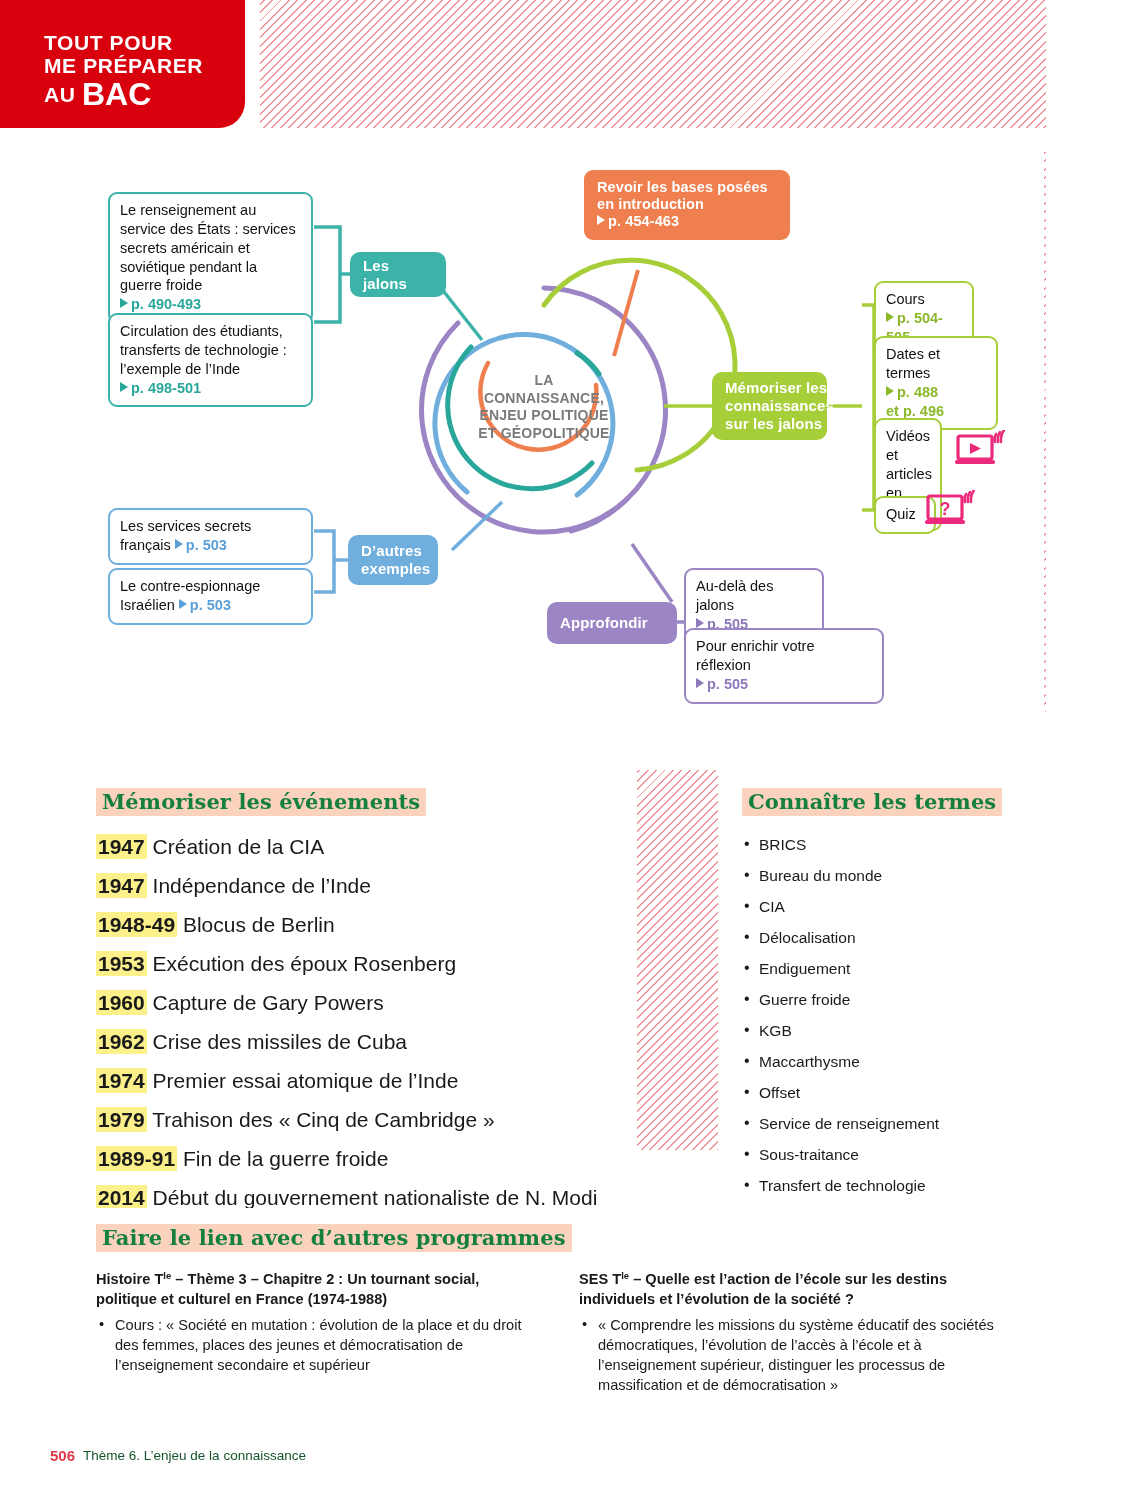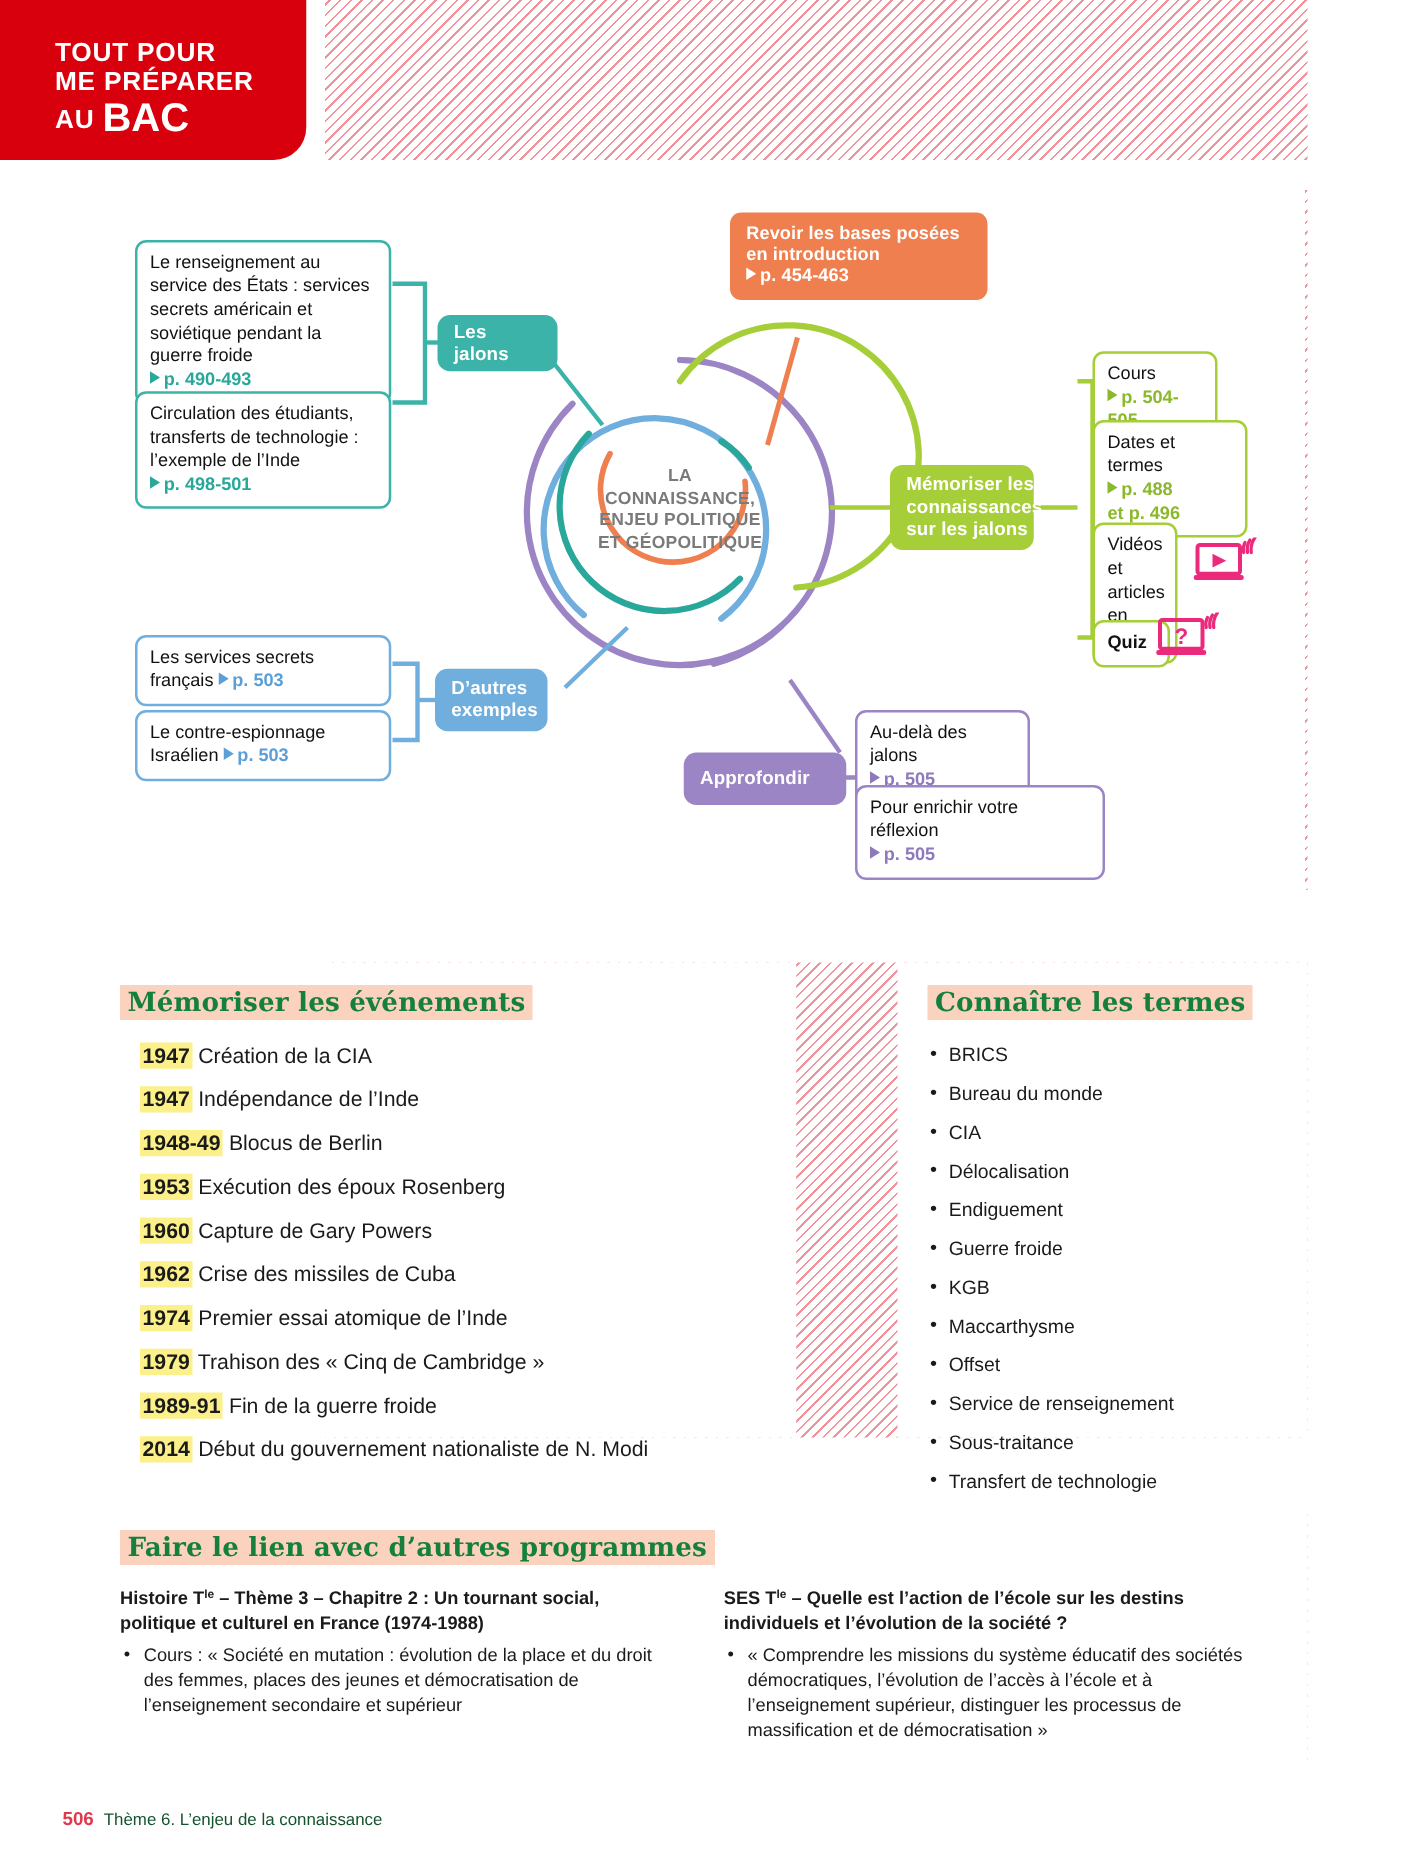--- a/index.html
+++ b/index.html
@@ -73,21 +73,21 @@
 
   
   .dev{position:absolute;}
   
   .sec{position:absolute;background:#fff;box-sizing:border-box;}
   .sec-title{
     display:inline-block;background:#fbd2bd;
     font-family:"DejaVu Serif", serif;font-weight:700;font-size:21px;
     padding:1px 6px 2px 6px;color:#15803d;letter-spacing:.1px;
   }
-  .evt{font-size:17px;line-height:1;margin:0 0 18px 16px;color:#1a1a1a;}
+  .evt{font-size:21px;line-height:1;margin:0 0 18px 0;color:#1a1a1a;}
   .evt .yr{background:#fbf08a;font-weight:700;padding:1px 2px;}
   ul.terms{list-style:none;margin:0;padding:0;}
   ul.terms li{font-size:15.5px;margin-bottom:13px;position:relative;padding-left:17px;}
   ul.terms li:before{content:"•";position:absolute;left:2px;top:-1px;font-size:16px;}
   .prog-h{font-weight:700;font-size:14.6px;line-height:1.35;margin:0 0 7px 0;}
   .prog-b{font-size:14.6px;line-height:1.36;position:relative;padding-left:19px;margin:0;}
   .prog-b:before{content:"•";position:absolute;left:3px;top:-1px;}
   sup.te{font-size:9.5px;vertical-align:5px;}
 
   #footer-bar{
@@ -207,21 +207,21 @@
     <span class="pg"><span class="tri"></span><span>p. 504-505</span></span>
   </div>
   <div class="node leaf green" style="left:802px;top:186px;width:124px;">
     <span>Dates et termes</span><br>
     <span class="pg"><span class="tri"></span><span>p. 488</span></span><br>
     <span class="pg">et p. 496</span>
   </div>
   <div class="node leaf green" style="left:802px;top:268px;width:68px;">
     <span>Vidéos et articles en ligne</span>
   </div>
-  <div class="node leaf green" style="left:802px;top:346px;width:62px;font-weight:bold;">
+  <div class="node leaf green" style="left:802px;top:346px;width:62px;">
     <span>Quiz</span>
   </div>
 
   <svg class="dev" style="left:882px;top:280px;" width="54" height="42" viewBox="0 0 54 42">
     <rect x="4" y="6" width="34" height="23" rx="2" fill="none" stroke="#ec2a7b" stroke-width="3.2"></rect>
     <path d="M16 13 L27 18.5 L16 24 Z" fill="#ec2a7b"></path>
     <rect x="1" y="30" width="40" height="4" rx="1.8" fill="#ec2a7b"></rect>
     <path d="M41 12 a11 11 0 0 1 1 -8" fill="none" stroke="#ec2a7b" stroke-width="2.6" stroke-linecap="round"></path>
     <path d="M44 12 a14 14 0 0 1 2 -10" fill="none" stroke="#ec2a7b" stroke-width="2.6" stroke-linecap="round"></path>
     <path d="M47 12 a17 17 0 0 1 3 -12" fill="none" stroke="#ec2a7b" stroke-width="2.6" stroke-linecap="round"></path>

